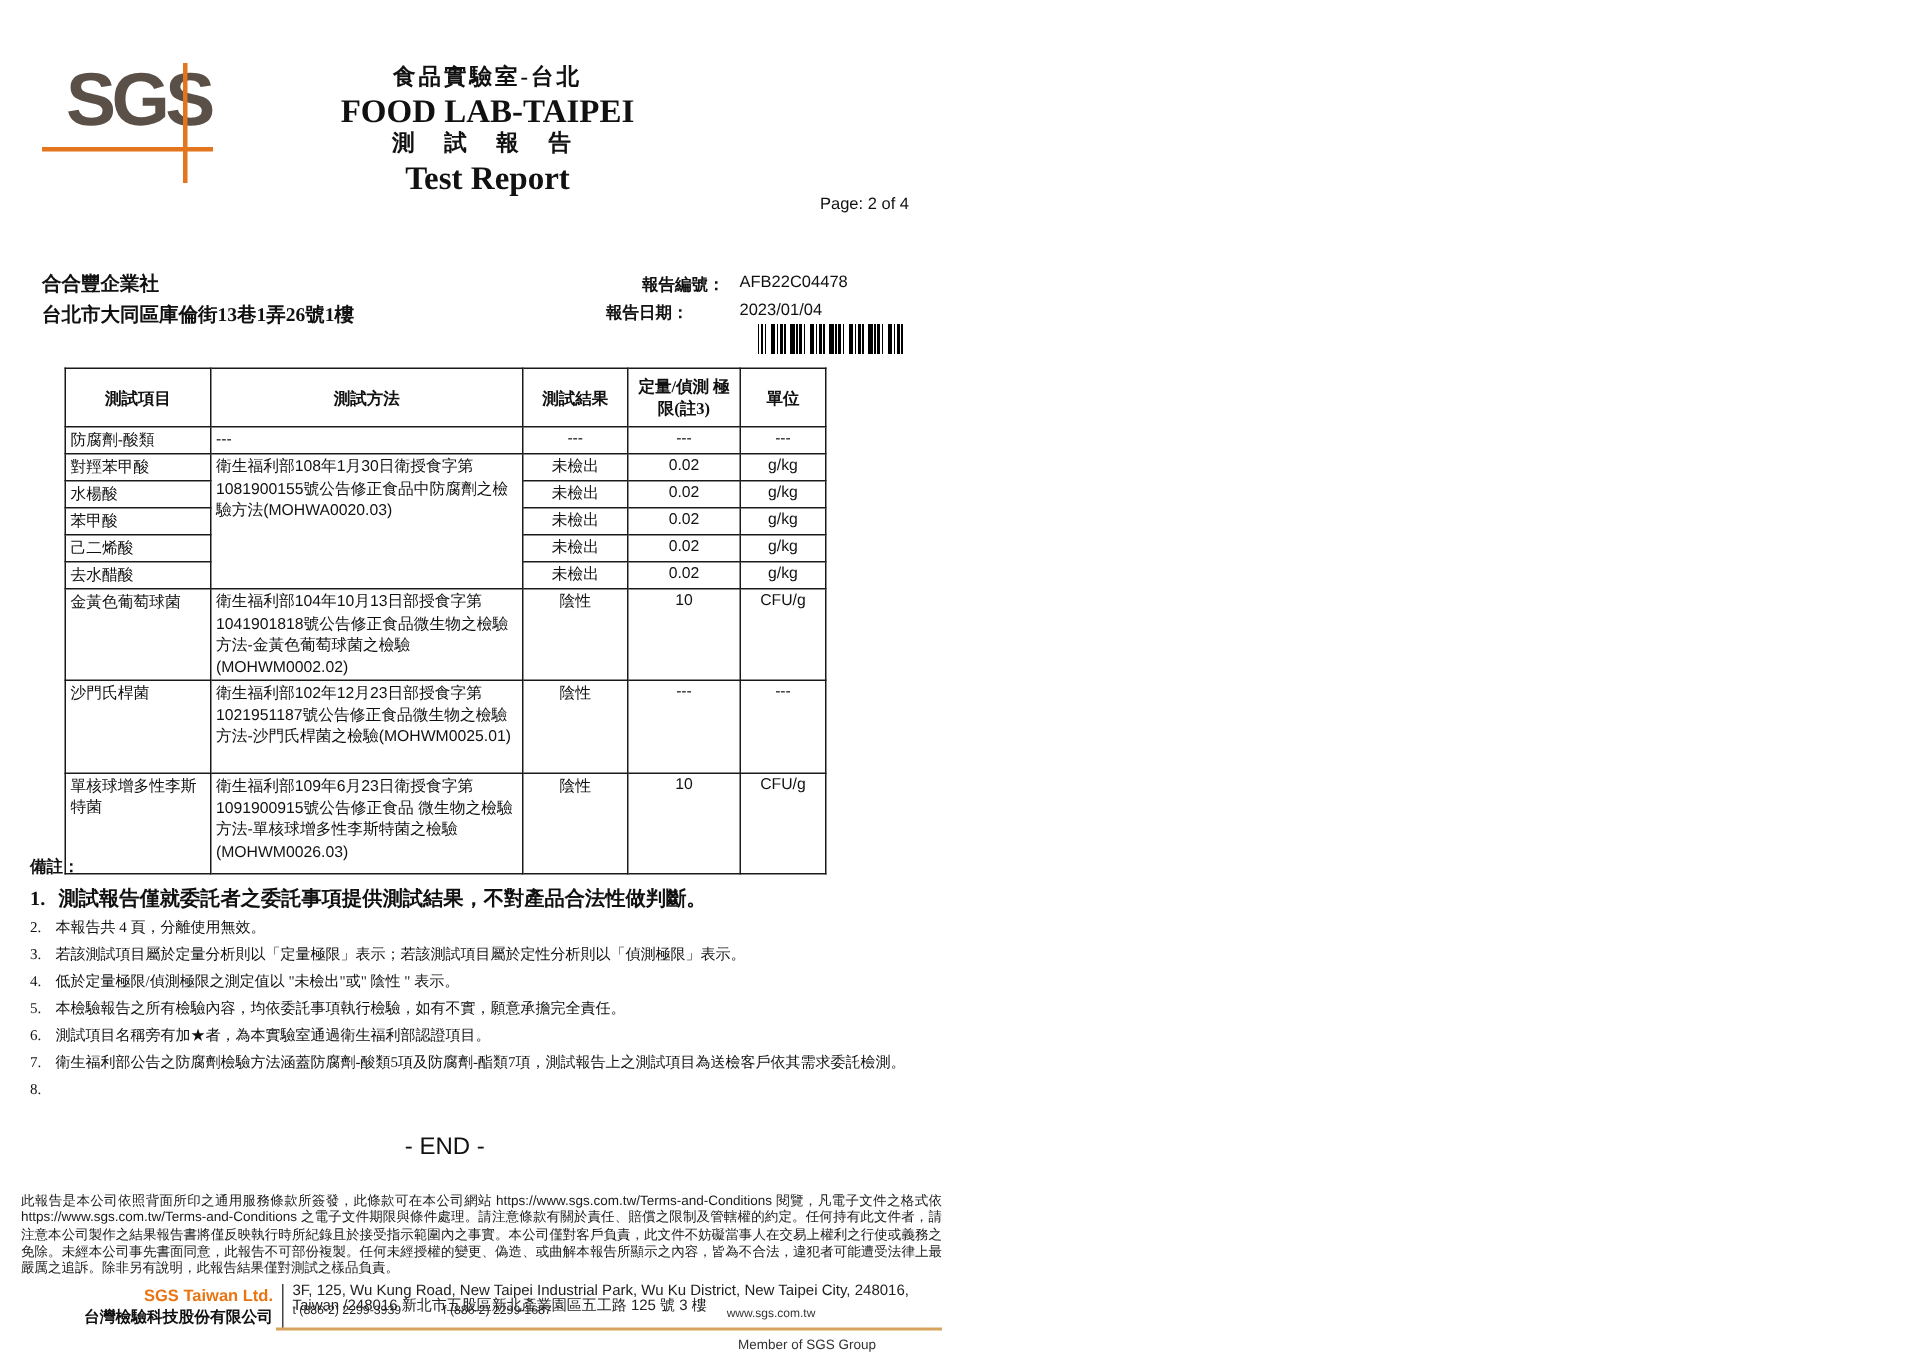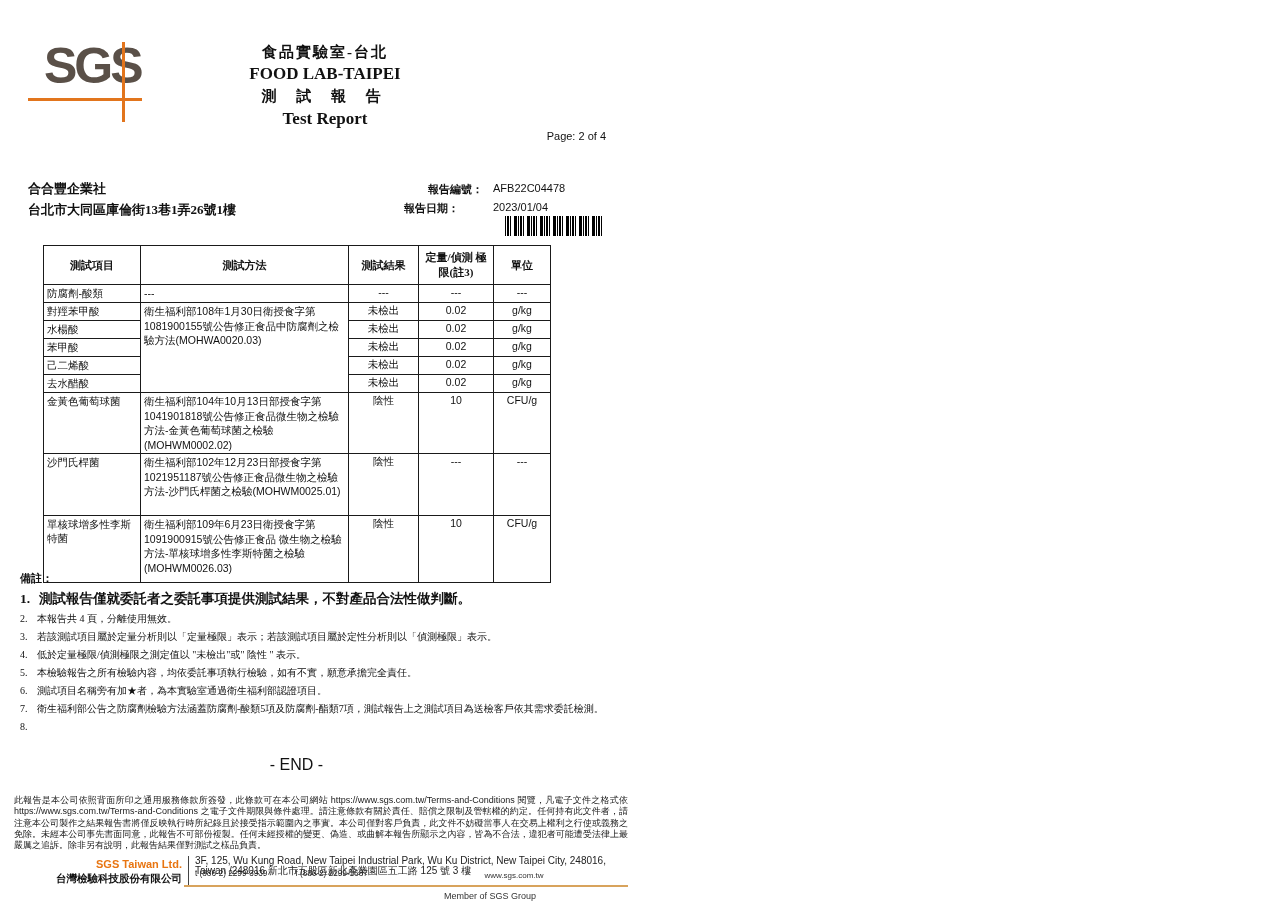--- a/index.html
+++ b/index.html
@@ -7,21 +7,21 @@
   .page{position:absolute;top:0;width:640px;height:904px;background:#fff;overflow:hidden;}
   #page1{left:0;} #page2{left:640;}
 
   
   .logo-wrap{position:absolute;left:26px;top:38px;width:130px;height:86px;}
   .logo-text{position:absolute;left:18px;top:0;font-family:"Liberation Sans",sans-serif;font-weight:bold;font-size:50px;line-height:56px;letter-spacing:-3px;color:#5a5048;}
   .logo-hline{position:absolute;left:2px;top:60px;width:114px;height:3px;background:#e2751d;}
   .logo-vline{position:absolute;left:96px;top:4px;width:3px;height:80px;background:#e2751d;}
   .header-center{position:absolute;left:170px;top:42px;width:310px;text-align:center;font-family:"Liberation Serif",serif;}
   .hc-zh{font-size:15px;line-height:21px;letter-spacing:2px;font-weight:bold;}
-  .hc-en{font-size:17px;line-height:22px;font-weight:bold;}
+  .hc-en{font-size:22px;line-height:22px;font-weight:bold;}
   .hc-title{font-size:15px;line-height:23px;letter-spacing:8px;font-weight:bold;}
   .page-num{position:absolute;left:478px;top:130px;width:128px;text-align:right;font-size:11px;}
   .client{position:absolute;left:28px;top:178px;font-family:"Liberation Serif",serif;font-weight:bold;font-size:13px;line-height:21px;}
   .meta-label{position:absolute;font-family:"Liberation Serif",serif;font-weight:bold;font-size:11px;}
   .meta-value{position:absolute;font-size:11px;}
   .ml1{left:428px;top:182px;} .mv1{left:493px;top:182px;}
   .ml2{left:404px;top:201px;} .mv2{left:493px;top:201px;}
   .barcode{position:absolute;left:505px;top:216px;width:98px;height:20px;background:repeating-linear-gradient(90deg,#000 0 1px,#fff 1px 2px,#000 2px 4px,#fff 4px 5px,#000 5px 6px,#fff 6px 9px,#000 9px 12px,#fff 12px 13px);}
 
   
@@ -47,21 +47,21 @@
   .contact{position:relative;margin-top:3px;height:48px;}
   .company{position:absolute;left:0;top:3px;width:168px;text-align:right;}
   .company-en{color:#e87511;font-weight:bold;font-size:11px;line-height:14px;}
   .company-zh{font-family:"Liberation Serif",serif;font-weight:bold;font-size:10.5px;line-height:15px;}
   .contact-div{position:absolute;left:174px;top:2px;height:30px;border-left:1px solid #444;}
   .addr{position:absolute;left:181px;top:2px;width:433px;font-size:10px;line-height:10px;color:#222;}
   .tf{position:absolute;left:181px;top:15px;font-size:8.2px;color:#222;}
   .tf span{margin-right:28px;}
   .web{position:absolute;left:430px;top:17px;width:140px;text-align:center;font-size:8px;color:#333;}
   .orange-line{position:absolute;left:170px;top:31px;width:444px;border-top:2px solid #d8a35c;}
-  .member{position:absolute;left:430px;top:37px;width:140px;text-align:left;font-size:9px;color:#333;}
+  .member{position:absolute;left:430px;top:37px;width:140px;text-align:right;font-size:9px;color:#333;}
 
   
   .rtable{position:absolute;left:43px;top:245px;width:507px;border-collapse:collapse;table-layout:fixed;}
   .rtable th,.rtable td{border:1px solid #1a1a1a;font-size:10.5px;padding:1px 3px;overflow:hidden;}
   .rtable th{font-family:"Liberation Serif",serif;font-weight:bold;font-size:11px;height:36px;text-align:center;}
   .rtable td{vertical-align:top;}
   .r-s td{height:15px;}
   .r-t1 td{height:54px;} .r-t2 td{height:59px;} .r-t3 td{height:64px;}
   .c-item{text-align:left;padding-left:17px;text-indent:-13px;line-height:14px;}
   .mk{display:inline-block;width:13px;text-indent:0;font-size:9px;vertical-align:top;line-height:14px;}

